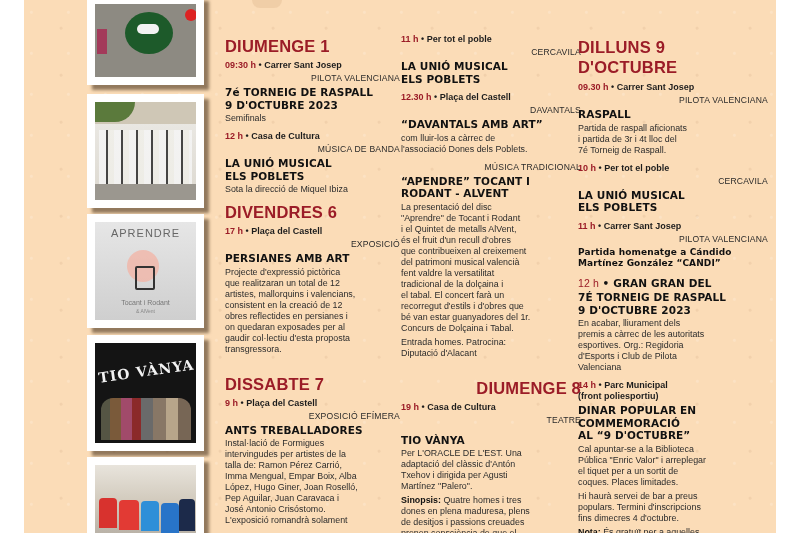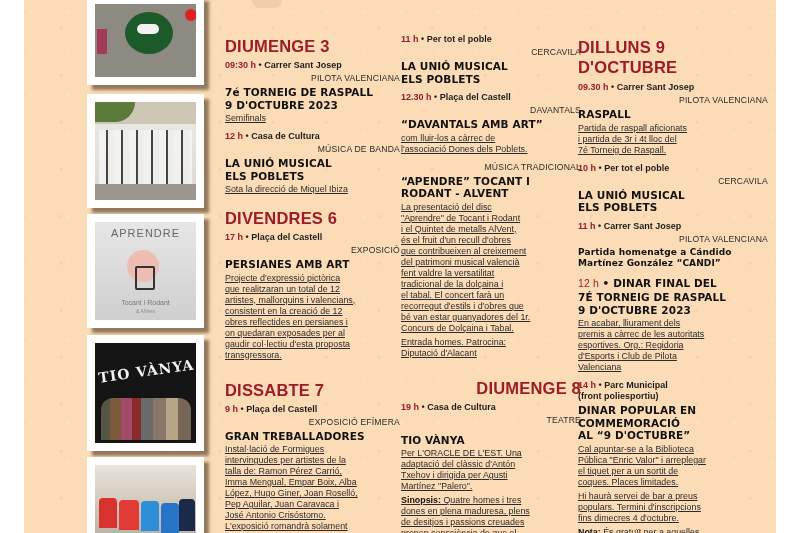--- a/index.html
+++ b/index.html
@@ -10,21 +10,21 @@
   .deco{position:absolute;left:228px;top:0;width:30px;height:8px;border-radius:0 0 14px 14px;background:#e9c49d;opacity:.6;}
   .photo{position:absolute;left:63px;width:101px;background:#fff;padding:8px;box-shadow:5px 5px 3px rgba(60,40,20,.55);}
   .photo .img{width:101px;height:100%;position:relative;overflow:hidden;}
   .col{position:absolute;top:0;}
   .day{color:#9b1c27;font-weight:bold;font-size:16.5px;line-height:18px;margin:0 0 5px 0;letter-spacing:.2px;}
   .tl{font-size:9px;font-weight:bold;color:#1d1d1d;line-height:11px;margin-bottom:2px;}
   .tl .h{color:#9b1c27;}
   .cat{font-size:8.6px;color:#2a2a2a;line-height:11px;margin-bottom:2px;letter-spacing:.2px;text-align:right;}
   .ttl{font-size:10.5px;font-weight:900;color:#111;line-height:12.5px;margin-bottom:2px;font-family:"DejaVu Sans",sans-serif;letter-spacing:.1px;}
   .ttl.sm{font-size:9px;line-height:11.5px;}
-  .txt{font-size:8.9px;color:#2c2c2c;line-height:11px;margin-bottom:3px;white-space:pre-line;text-decoration:underline;}
+  .txt{font-size:8.9px;color:#2c2c2c;line-height:11px;margin-bottom:3px;white-space:pre-line;}
   .txt b{color:#111;}
   .ev{margin-bottom:7px;}
 </style>
 </head>
 <body>
 
 <div class="page">
   <div class="deco"></div>
 
   <div class="photo" style="top:-4px;height:73px;">
@@ -65,56 +65,56 @@
     <div class="img" style="background:linear-gradient(#e8e4dc 0,#cfc7b9 45%,#a9a39a 100%);">
       <div style="position:absolute;left:4px;top:33px;width:18px;height:30px;background:#d8322e;border-radius:4px 4px 0 0;"></div>
       <div style="position:absolute;left:24px;top:35px;width:20px;height:30px;background:#e23a34;border-radius:4px 4px 0 0;"></div>
       <div style="position:absolute;left:46px;top:36px;width:18px;height:30px;background:#2e8fd8;border-radius:4px 4px 0 0;"></div>
       <div style="position:absolute;left:66px;top:38px;width:18px;height:30px;background:#2874c8;border-radius:4px 4px 0 0;"></div>
       <div style="position:absolute;left:84px;top:34px;width:16px;height:32px;background:#1c2a4a;border-radius:4px 4px 0 0;"></div>
     </div>
   </div>
 
   <div class="col" style="left:201px;top:37px;width:175px;">
-    <div class="day">DIUMENGE 3</div>
+    <div class="day">DIUMENGE 1</div>
     <div class="ev">
       <div class="tl"><span class="h">09:30 h</span> • <span>Carrer Sant Josep</span></div>
       <div class="cat">PILOTA VALENCIANA</div>
       <div class="ttl" style="white-space:pre-line">7é TORNEIG DE RASPALL
 9 D'OCTUBRE 2023</div>
       <div class="txt">Semifinals</div>
     </div>
     <div class="ev">
       <div class="tl"><span class="h">12 h</span> • <span>Casa de Cultura</span></div>
       <div class="cat">MÚSICA DE BANDA</div>
       <div class="ttl" style="white-space:pre-line">LA UNIÓ MUSICAL
 ELS POBLETS</div>
       <div class="txt">Sota la direcció de Miquel Ibiza</div>
     </div>
 
-    <div class="day" style="margin-top:14px;">DIVENDRES 6</div>
+    <div class="day" style="margin-top:8px;">DIVENDRES 6</div>
     <div class="ev">
       <div class="tl"><span class="h">17 h</span> • <span>Plaça del Castell</span></div>
       <div class="cat">EXPOSICIÓ</div>
       <div class="ttl">PERSIANES AMB ART</div>
       <div class="txt">Projecte d'expressió pictòrica
 que realitzaran un total de 12
 artistes, mallorquins i valencians,
 consistent en la creació de 12
 obres reflectides en persianes i
 on quedaran exposades per al
 gaudir col·lectiu d'esta proposta
 transgressora.</div>
     </div>
 
     <div class="day" style="margin-top:20px;">DISSABTE 7</div>
     <div class="ev">
       <div class="tl"><span class="h">9 h</span> • <span>Plaça del Castell</span></div>
       <div class="cat">EXPOSICIÓ EFÍMERA</div>
-      <div class="ttl">GRAN TREBALLADORES</div>
+      <div class="ttl">ANTS TREBALLADORES</div>
       <div class="txt">Instal·lació de Formigues
 intervingudes per artistes de la
 talla de: Ramon Pérez Carrió,
 Imma Mengual, Empar Boix, Alba
 López, Hugo Giner, Joan Roselló,
 Pep Aguilar, Juan Caravaca i
 José Antonio Crisóstomo.
 L'exposició romandrà solament</div>
     </div>
   </div>
@@ -186,21 +186,21 @@
       <div class="ttl" style="white-space:pre-line">LA UNIÓ MUSICAL
 ELS POBLETS</div>
     </div>
     <div class="ev">
       <div class="tl"><span class="h">11 h</span> • <span>Carrer Sant Josep</span></div>
       <div class="cat">PILOTA VALENCIANA</div>
       <div class="ttl sm" style="white-space:pre-line">Partida homenatge a Cándido
 Martínez González “CANDI”</div>
     </div>
     <div class="ev">
-      <div class="ttl"><span class="h" style="color:#9b1c27;font-family:'Liberation Sans',sans-serif;font-weight:normal;">12 h</span> • <span>DINAR FINAL DEL</span></div>
+      <div class="ttl"><span class="h" style="color:#9b1c27;font-family:'Liberation Sans',sans-serif;font-weight:normal;">12 h</span> • <span>GRAN GRAN DEL</span></div>
       <div class="ttl" style="white-space:pre-line">7É TORNEIG DE RASPALL
 9 D'OCTUBRE 2023</div>
       <div class="txt">En acabar, lliurament dels
 premis a càrrec de les autoritats
 esportives. Org.: Regidoria
 d'Esports i Club de Pilota
 Valenciana</div>
     </div>
     <div class="ev">
       <div class="tl" style="white-space:pre-line"><span class="h">14 h</span> • <span>Parc Municipal

